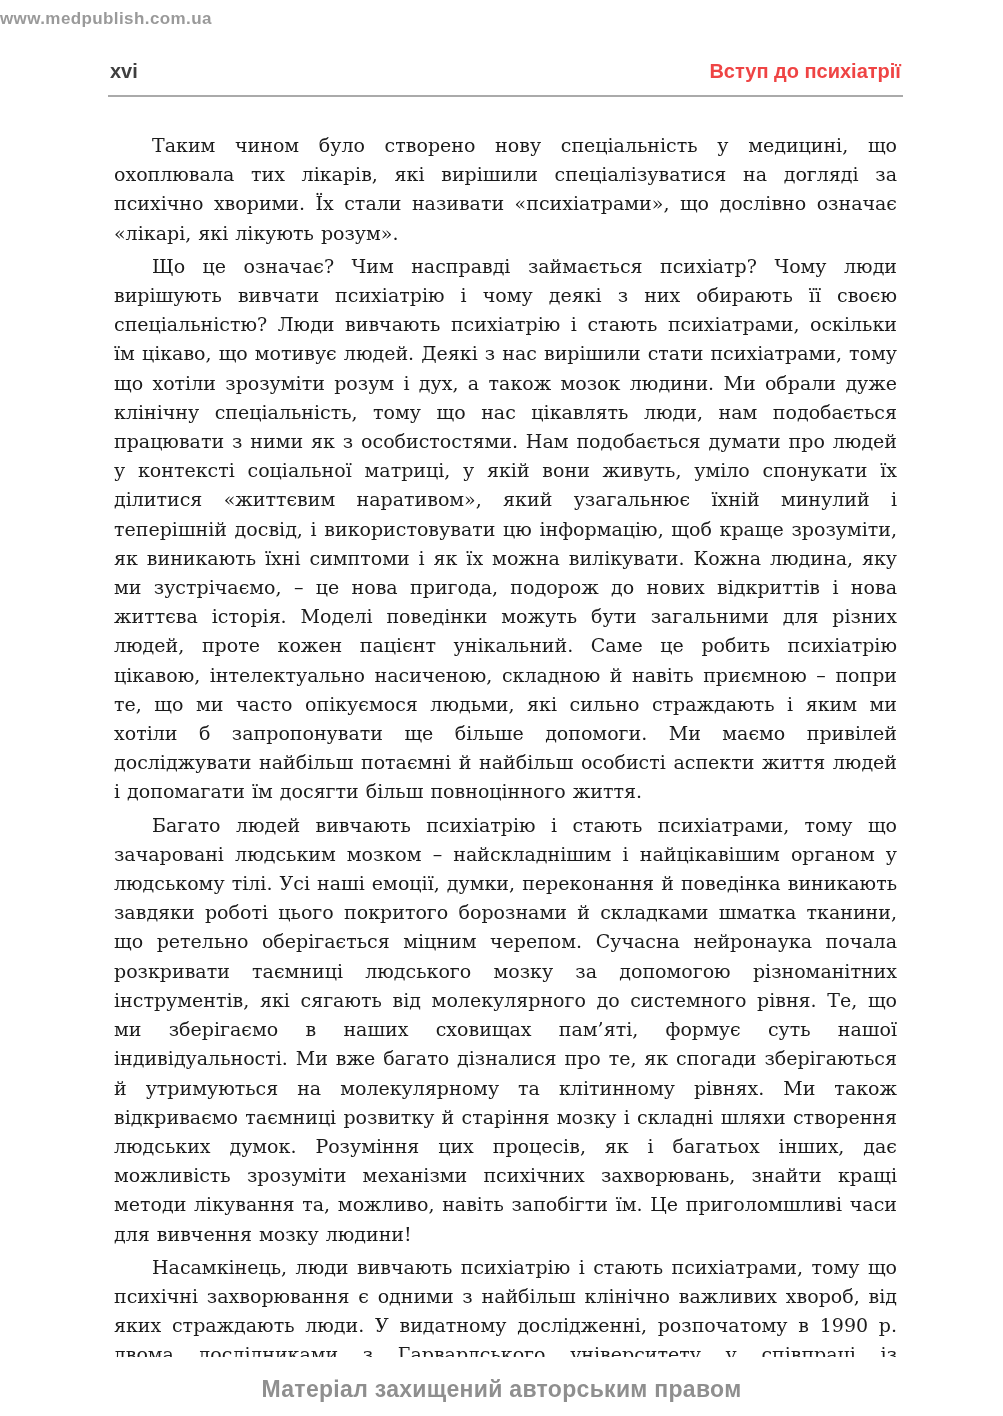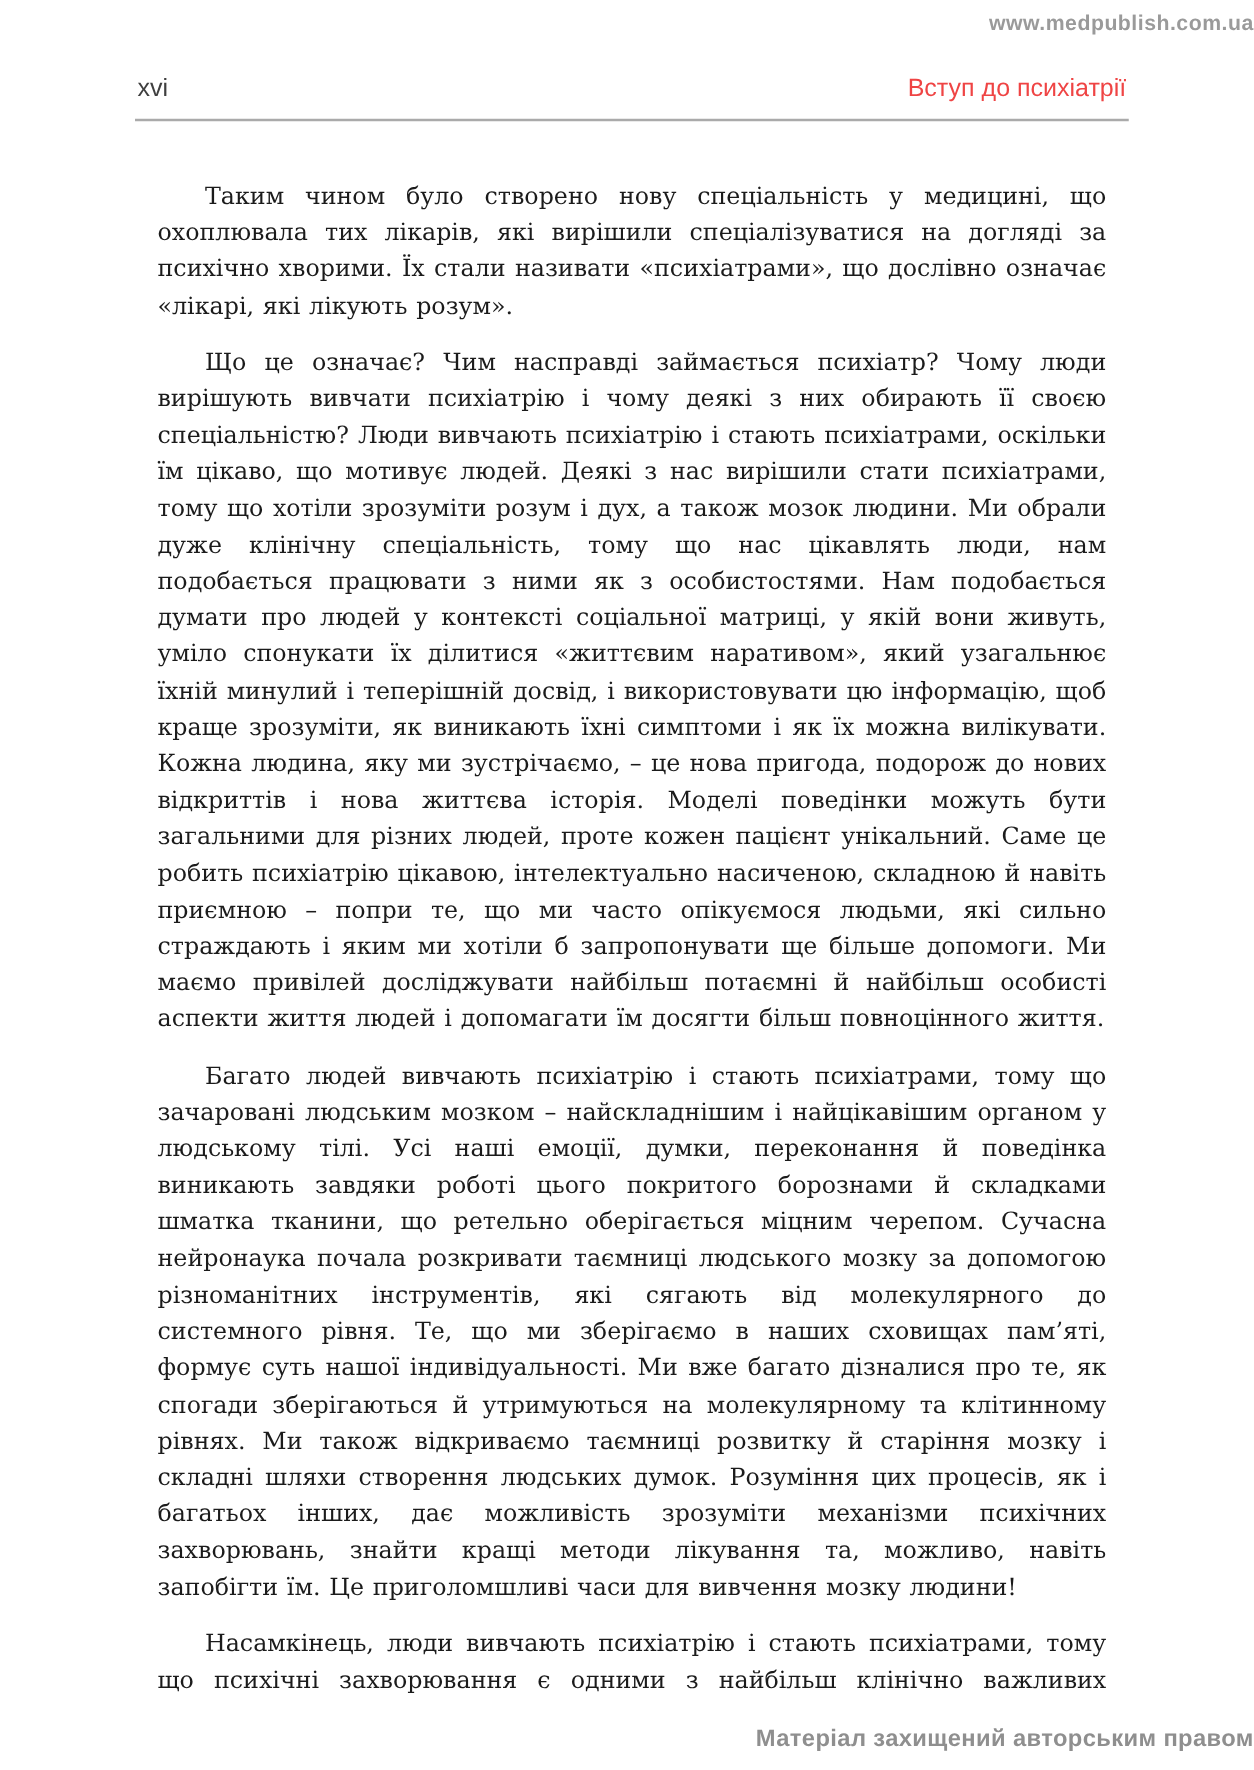--- a/index.html
+++ b/index.html
@@ -15,37 +15,37 @@
   .page {
     position: absolute;
     inset: 0;
     background: #ffffff;
   }
   .watermark {
     position: absolute;
     top: 9px;
     left: 0;
     width: 100%;
-    text-align: right;
+    text-align: left;
     font-family: "Liberation Sans", sans-serif;
     font-weight: bold;
     font-size: 17px;
     color: #9a9a9a;
     letter-spacing: 0.4px;
   }
   .header {
     position: absolute;
     top: 60px;
     left: 110px;
     width: 791px;
     display: flex;
     justify-content: space-between;
     align-items: center;
     font-family: "Liberation Sans", sans-serif;
-    font-weight: normal;
+    font-weight: bold;
     font-size: 20px;
   }
   .page-number {
     color: #3f3f3f;
   }
   .running-title {
     color: #ef4444;
   }
   .header-rule {
     position: absolute;
@@ -63,32 +63,32 @@
     width: 791px;
     height: 1230px;
     overflow: hidden;
     text-align: justify;
     font-size: 19px;
     line-height: 29.2px;
     color: #1b1b1b;
   }
   .body-text p {
     text-indent: 38px;
-    margin: 16px;
+    margin: 4px;
     word-spacing: 1px;
   }
   .footer {
     position: absolute;
     bottom: 13px;
     left: 0;
     width: 100%;
-    text-align: right;
+    text-align: center;
     font-family: "Liberation Sans", sans-serif;
     font-weight: bold;
-    font-size: 19px;
+    font-size: 23px;
     color: #8f8f8f;
     letter-spacing: 0.3px;
   }
 </style>
 </head>
 <body>
 
 <div class="page">
 
   <div class="watermark">www.medpublish.com.ua</div>

